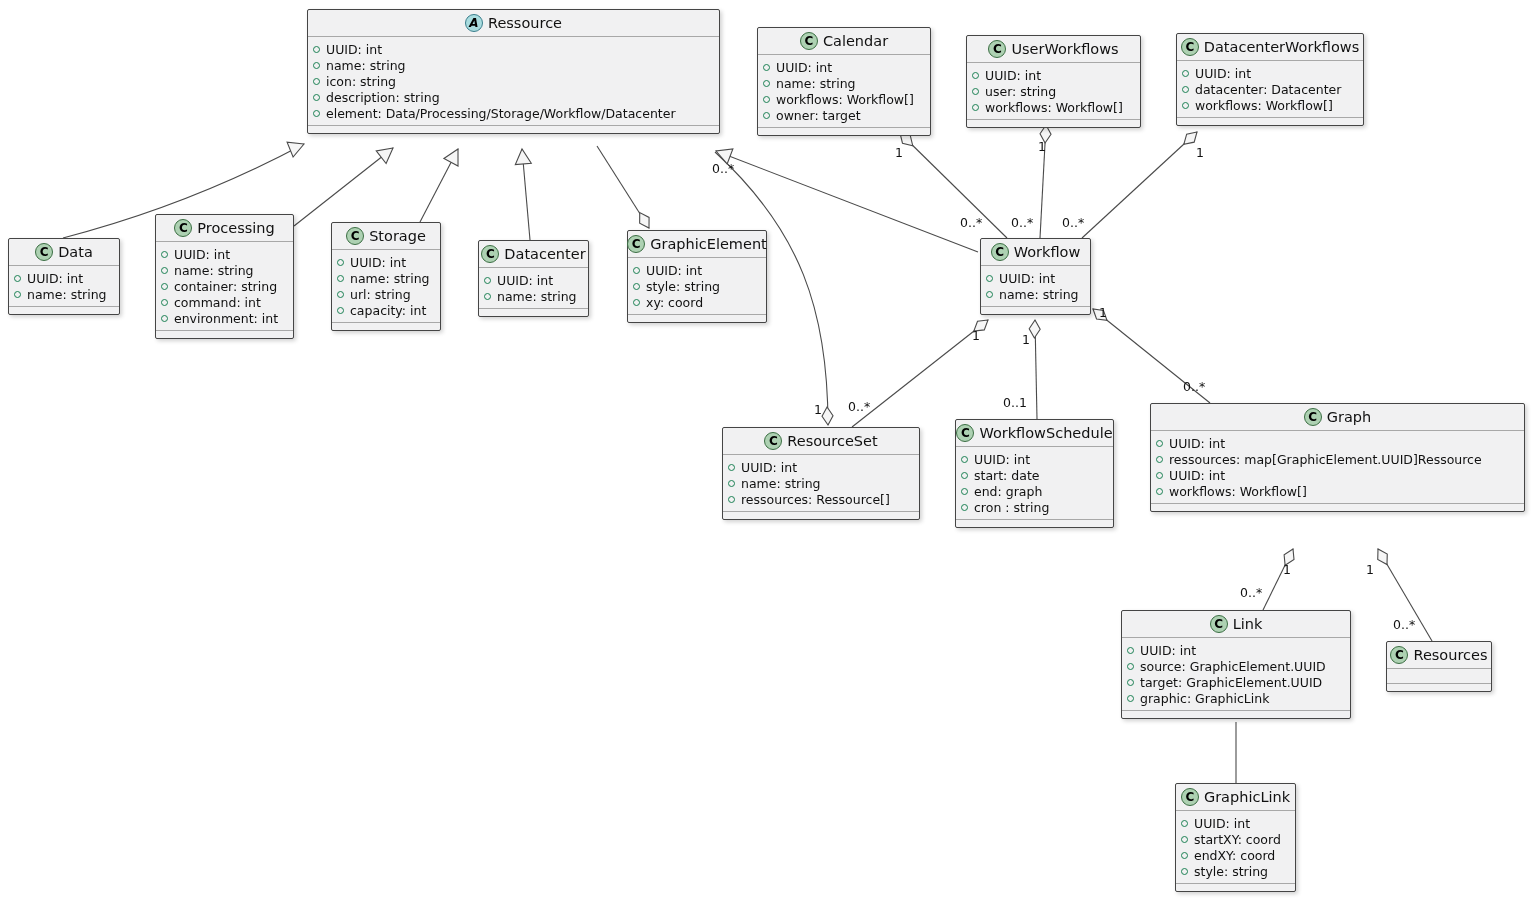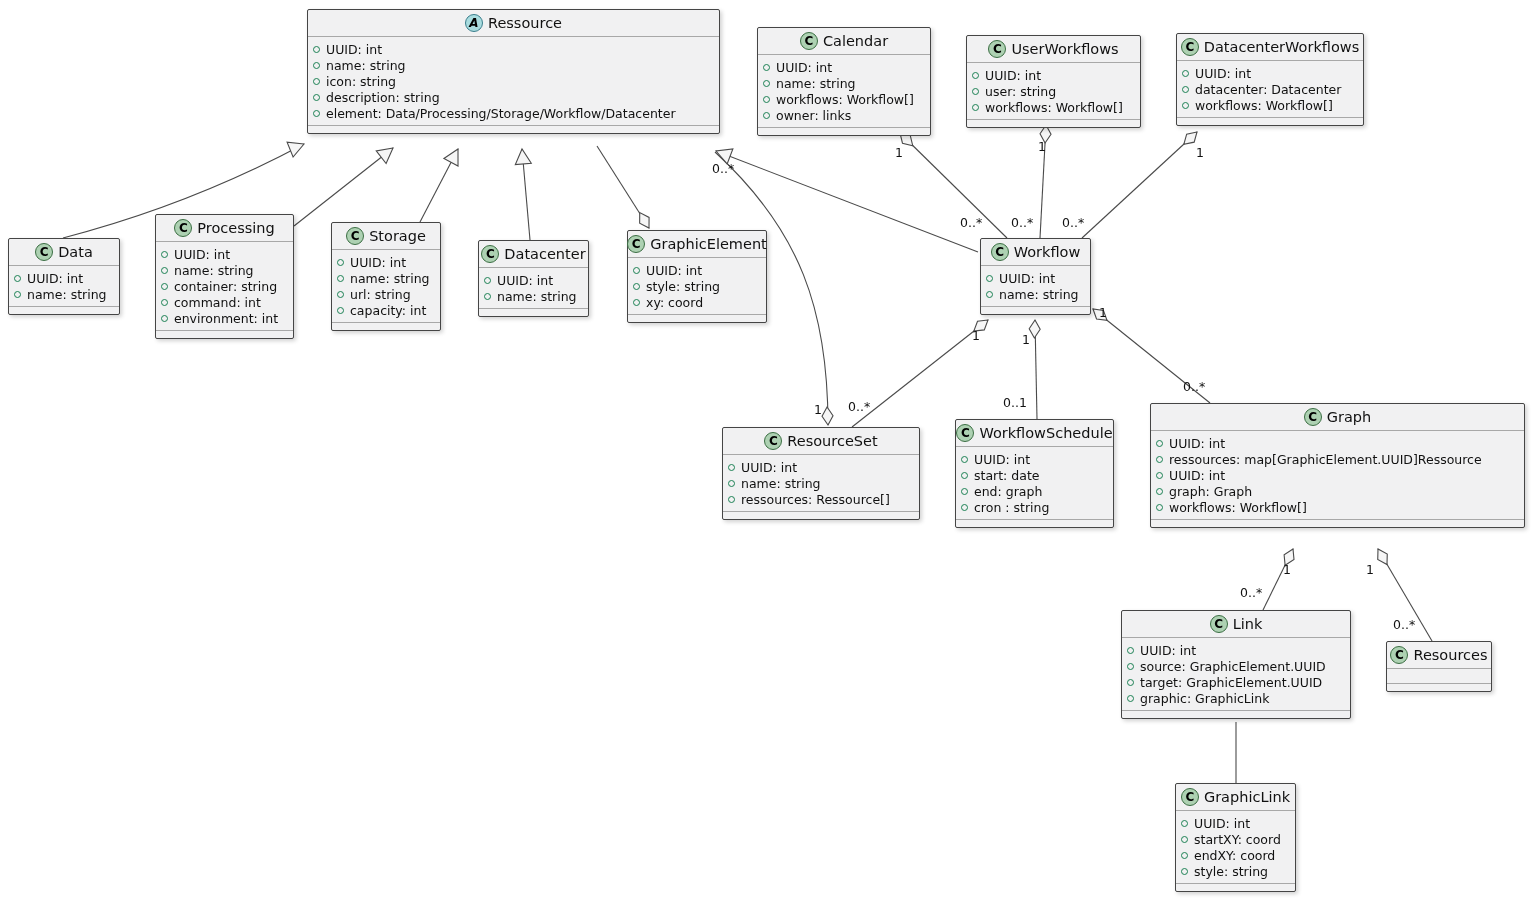--- a/index.html
+++ b/index.html
@@ -134,21 +134,21 @@
         <div class="attr">
           <span class="bullet"></span>
           <span class="atext">name: string</span>
         </div>
         <div class="attr">
           <span class="bullet"></span>
           <span class="atext">workflows: Workflow[]</span>
         </div>
         <div class="attr">
           <span class="bullet"></span>
-          <span class="atext">owner: links</span>
+          <span class="atext">owner: target</span>
         </div>
       </div>
       <div class="methods"></div>
     </div>
     <div class="uml-class" style="left: 966px; top: 35px; width: 175px;">
       <div class="hdr">
         <span class="cicon">C</span>
         <span class="title">UserWorkflows</span>
       </div>
       <div class="attrs">
@@ -370,24 +370,20 @@
           <span class="bullet"></span>
           <span class="atext">UUID: int</span>
         </div>
         <div class="attr">
           <span class="bullet"></span>
           <span class="atext">ressources: map[GraphicElement.UUID]Ressource</span>
         </div>
         <div class="attr">
           <span class="bullet"></span>
           <span class="atext">UUID: int</span>
-        </div>
-        <div class="attr">
-          <span class="bullet"></span>
-          <span class="atext">graph: Graph</span>
         </div>
         <div class="attr">
           <span class="bullet"></span>
           <span class="atext">workflows: Workflow[]</span>
         </div>
       </div>
       <div class="methods"></div>
     </div>
     <div class="uml-class" style="left: 1121px; top: 610px; width: 230px;">
       <div class="hdr">

